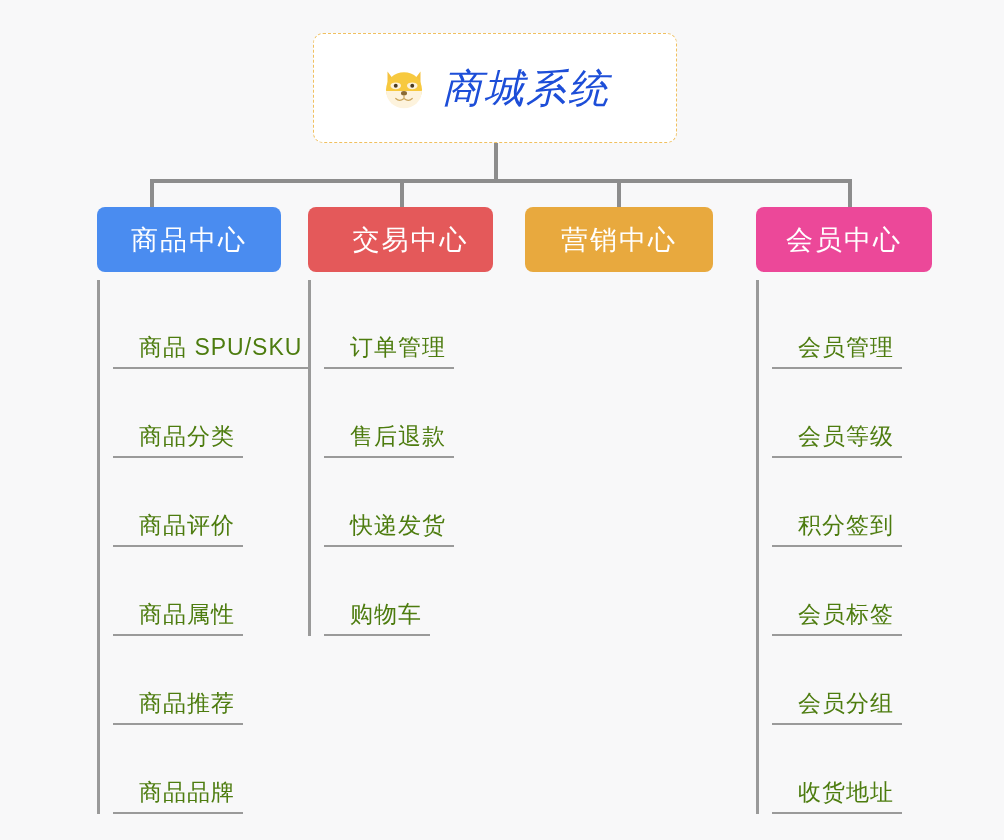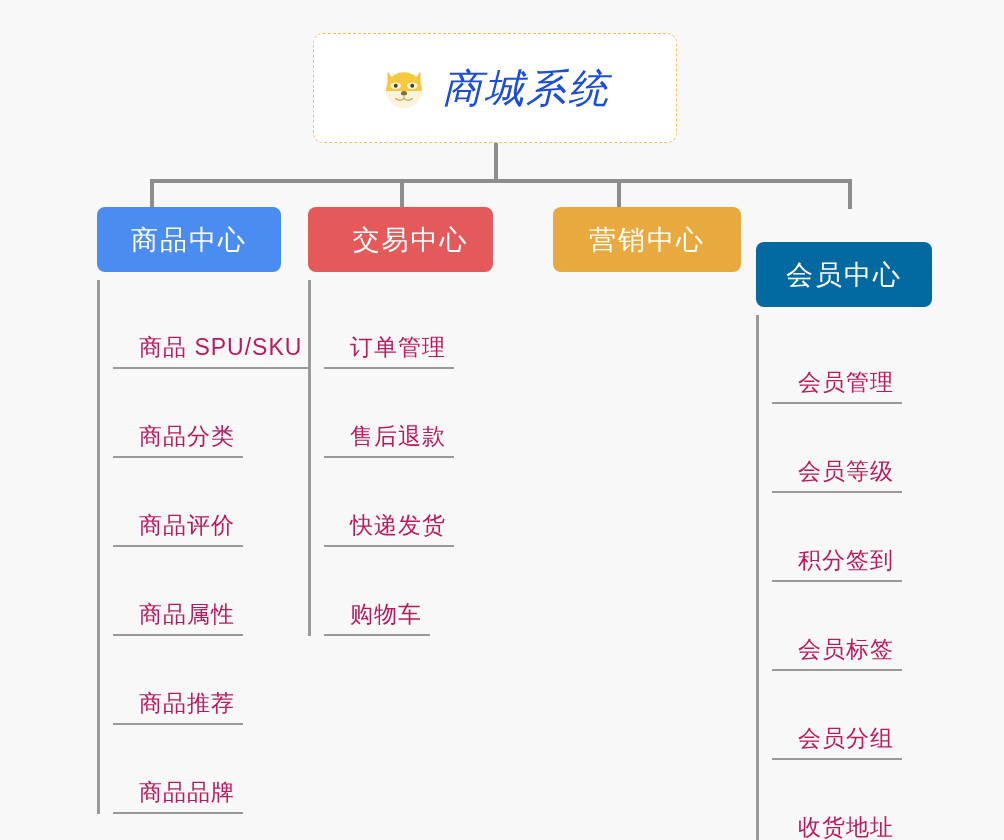--- a/index.html
+++ b/index.html
@@ -80,59 +80,59 @@
   .conn-drop.d3 { left: 617px; }
   .conn-drop.d4 { left: 848px; }
 
   
   .column {
     position: absolute;
     top: 207px;
   }
   .col-1 { left: 58px;  width: 230px; margin-left: 39px; }
   .col-2 { left: 308px; width: 215px; }
-  .col-3 { left: 553px; width: 215px; }
+  .col-3 { left: 525px; width: 215px; }
   .col-4 { left: 756px; width: 215px; }
 
   .cat-box {
     height: 65px;
     border-radius: 8px;
     display: flex;
     align-items: center;
     justify-content: center;
     color: #ffffff;
     font-size: 27px;
     letter-spacing: 2px;
     box-sizing: border-box;
   }
   .col-1 .cat-box { width: 184px; background: #4a8cf0; }
   .col-2 .cat-box { width: 185px; background: #e4595a; padding-left: 20px; }
   .col-3 .cat-box { width: 188px; background: #e8a93e; }
-  .col-4 .cat-box { width: 176px; background: #0369a1; margin-top: 35px; }
+  .col-4 .cat-box { width: 176px; background: #ec4899; }
 
   
   .leaf-list {
     position: relative;
     margin-top: 8px;
     padding-left: 13px;
     border-left: 3px solid #9a9a9a;
     box-sizing: border-box;
   }
   .leaf-item {
     height: 89px;
     display: flex;
     align-items: flex-end;
     box-sizing: border-box;
   }
   .leaf-text {
     display: inline-block;
     padding: 0 8px 4px 26px;
     border-bottom: 2px solid #9a9a9a;
     font-size: 23px;
-    color: #be185d;
+    color: #4d7c0f;
     letter-spacing: 1px;
     white-space: nowrap;
   }
 </style>
 </head>
 <body>
 
 <div id="mindmap">
 
   <div class="root-node">

